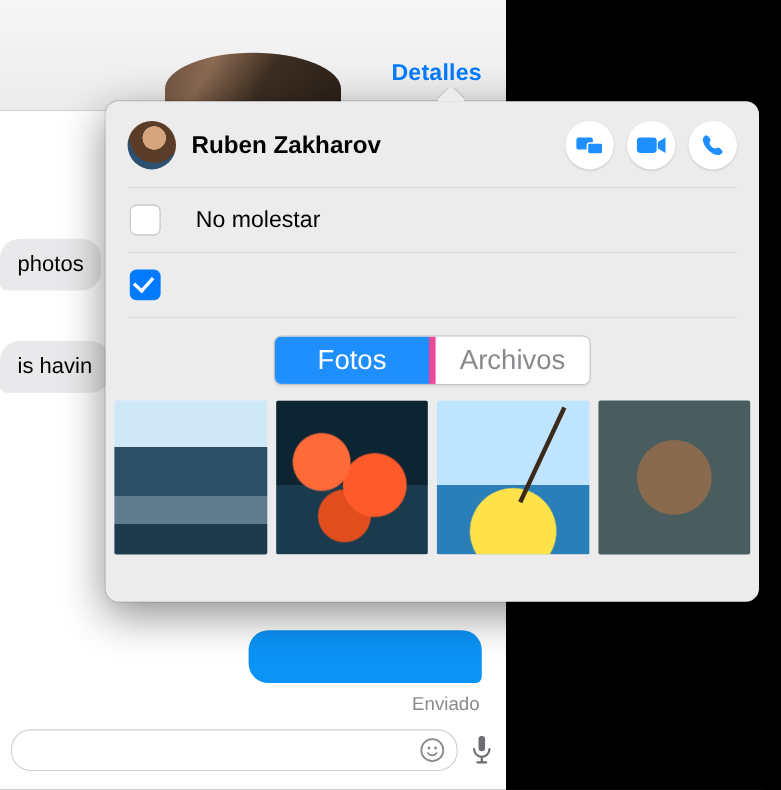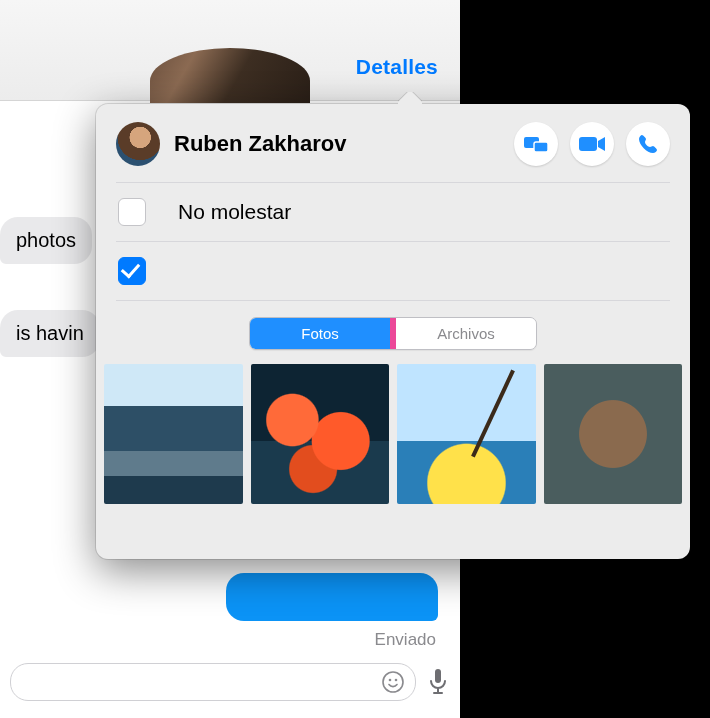--- a/index.html
+++ b/index.html
@@ -7,37 +7,37 @@
   .header{height:100px;background:linear-gradient(#f6f6f6,#ececec);border-bottom:1px solid #d5d5d5;position:relative}
   .header-photo{position:absolute;left:150px;top:48px;width:160px;height:55px;border-radius:50% 50% 0 0/60% 60% 0 0;background:linear-gradient(120deg,#6a4f3d 0%,#8b6a52 25%,#3d2e22 55%,#2a1f17 100%);overflow:hidden}
   .details-btn{position:absolute;right:22px;top:55px;color:#007aff;font-size:21px;font-weight:700;letter-spacing:.2px;cursor:pointer}
   .msgs{padding:110px 14px 0 0}
   .bubble{border-radius:18px;padding:11px 16px;font-size:20px;margin:6px 0;line-height:1.25;max-width:340px}
   .in{background:#e9e9eb;color:#000;float:left;clear:both;border-bottom-left-radius:6px}
   .out{background:#0b93f6;color:#fff;float:right;clear:both;border-bottom-right-radius:6px}
   .status{clear:both;float:right;color:#8a8a8e;font-size:17px;margin:3px 10px 0 0}
   .compose{position:absolute;left:10px;right:10px;bottom:16px;height:40px;display:flex;align-items:center;gap:10px}
   .compose-field{flex:1;height:36px;border:1px solid #d0d0d4;border-radius:18px;background:#fff;display:flex;align-items:center;justify-content:flex-end;padding:0 10px}
-  .popover{position:absolute;left:96px;top:104px;width:594px;height:455px;background:#ececec;border-radius:12px;box-shadow:0 12px 40px rgba(0,0,0,.45),0 0 0 1px rgba(0,0,0,.12);}
+  .popover{position:absolute;left:96px;top:92px;width:594px;height:455px;background:#ececec;border-radius:12px;box-shadow:0 12px 40px rgba(0,0,0,.45),0 0 0 1px rgba(0,0,0,.12);}
   .arrow{position:absolute;top:-12px;left:302px;width:24px;height:12px;overflow:hidden}
   .arrow::after{content:"";position:absolute;left:2px;top:2px;width:20px;height:20px;background:#ececec;transform:rotate(45deg);box-shadow:0 0 0 1px rgba(0,0,0,.12)}
   .pop-head{display:flex;align-items:center;padding:18px 20px 16px 20px}
   .avatar{width:44px;height:44px;border-radius:50%;background:radial-gradient(circle at 55% 35%,#d6a57d 0 28%,#5a3c28 29% 60%,#2b5070 61% 100%);margin-right:14px;flex:none}
   .contact-name{font-size:22px;font-weight:600;color:#000;flex:1}
   .action-btns{display:flex;gap:12px}
   .circ{width:44px;height:44px;border-radius:50%;background:#fff;display:flex;align-items:center;justify-content:center;box-shadow:0 1px 2px rgba(0,0,0,.15);cursor:pointer}
   .divider{height:1px;background:#d7d7db;margin:0 20px}
   .opt-row{display:flex;align-items:center;padding:15px 22px;gap:32px}
   .chk{width:26px;height:26px;border-radius:6px;background:#fff;border:1px solid #c4c4c8;position:relative;flex:none}
   .chk.on{background:#007aff;border-color:#007aff}
   .chk.on::after{content:"";position:absolute;left:6px;top:2px;width:8px;height:14px;border:solid #fff;border-width:0 3px 3px 0;transform:rotate(42deg)}
   .opt-label{font-size:21px;color:#000}
   .seg-wrap{display:flex;justify-content:center;padding:16px 0 14px}
   .seg{display:flex;border:1px solid #bfbfc4;border-radius:7px;overflow:hidden;box-shadow:0 1px 1px rgba(0,0,0,.06)}
-  .seg-btn{width:140px;text-align:center;padding:7px 0;font-size:15px;cursor:pointer;background:#fff;color:#8a8a8e}
+  .seg-btn{width:140px;text-align:center;padding:7px 0;font-size:25px;cursor:pointer;background:#fff;color:#8a8a8e}
   .seg-btn.active{background:#1f8fff;color:#fff}
   .seg-btn+.seg-btn{border-left:6px solid #ec4899}
   .thumbs{display:flex;gap:8px;padding:0 8px}
   .thumb{width:140px;height:140px;border-radius:2px;background:#888}
   .t1{background:linear-gradient(180deg,#cfe8f7 0 30%,#2d4f66 30% 62%,#5f7b8c 62% 80%,#1e3a4d 80% 100%)}
   .t2{background:radial-gradient(circle at 30% 40%,#ff6a39 0 20%,transparent 21%),radial-gradient(circle at 65% 55%,#ff5a2a 0 24%,transparent 25%),radial-gradient(circle at 45% 75%,#e24d1e 0 18%,transparent 19%),linear-gradient(180deg,#0d2433 0 55%,#1a3a4d 55% 100%)}
   .t3{background:radial-gradient(circle at 50% 85%,#ffe14a 0 28%,transparent 29%),linear-gradient(180deg,#bfe4ff 0 55%,#2a7fb8 55% 100%)}
   .t3::after{content:"";display:block;width:4px;height:95px;background:#3b2a1a;transform:rotate(25deg);margin:2px 0 0 94px}
   .t4{background:radial-gradient(circle at 50% 50%,#8a6a4e 0 34%,#4a5d5e 35% 100%)}
   svg{display:block}

